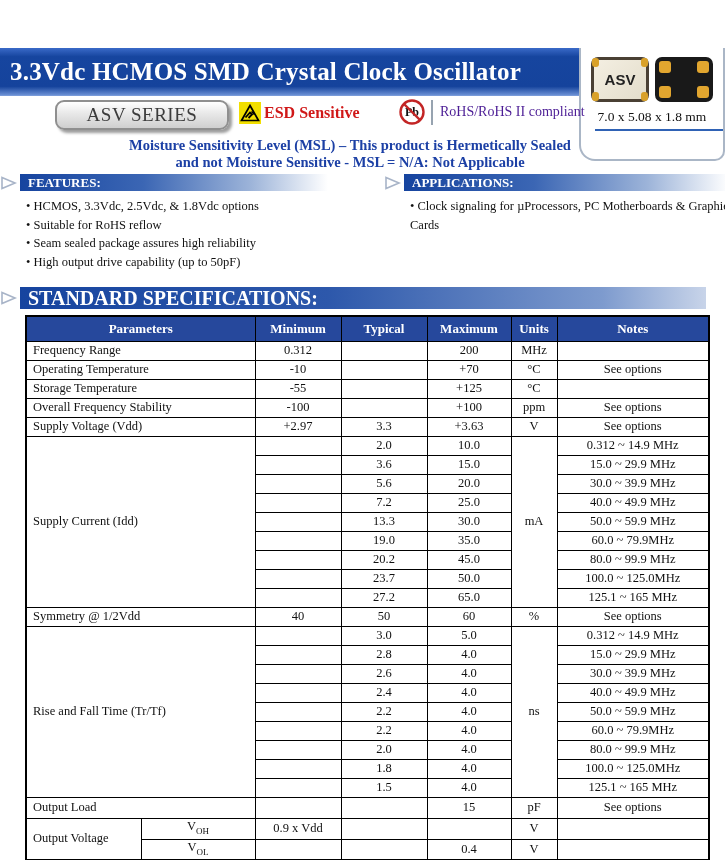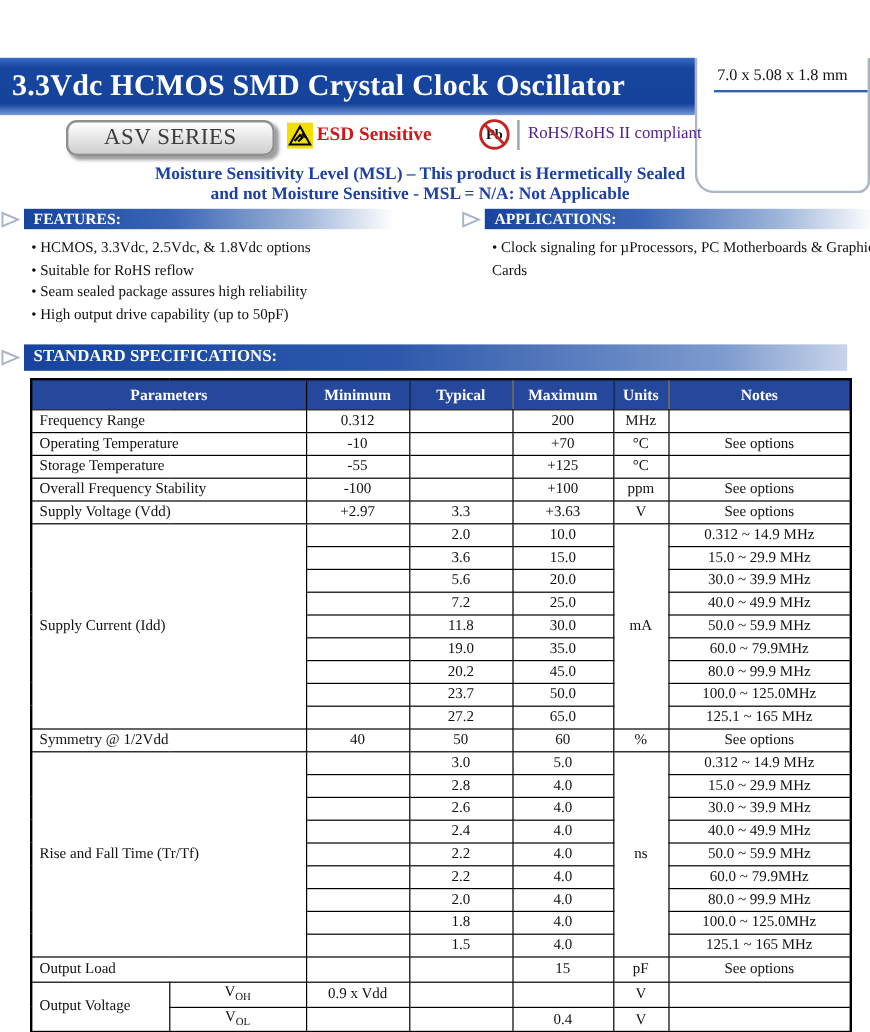--- a/index.html
+++ b/index.html
@@ -53,21 +53,21 @@
     background:linear-gradient(90deg,#16449f 0%,#3b66b4 40%,#9db4d9 75%,#ffffff 100%);
     color:#fff;font-weight:bold;font-size:13px;}
   .features .section-bar{width:308px;}
   .applications .section-bar{width:325px;}
   .bullets{margin:6px 0 0 26px;padding:0;list-style:none;font-size:12.5px;color:#111;}
   .bullets li{line-height:18.5px;}
   .bullets li::before{content:"• ";}
 
   
   .spec-head{position:absolute;top:239px;left:0;width:725px;display:flex;align-items:center;}
-  .spec-head .section-bar{width:686px;height:22px;font-size:14px;
+  .spec-head .section-bar{width:686px;height:22px;font-size:20px;
     background:linear-gradient(90deg,#16449f 0%,#2d58ab 45%,#7e9bce 85%,#c8d4e9 100%);}
 
   
   .spec-table{position:absolute;top:267px;left:25px;width:683px;border-collapse:collapse;table-layout:fixed;
     font-size:12.5px;border:2.5px solid #000;}
   .spec-table td{border:1.5px solid #000;padding:0 3px;text-align:center;overflow:hidden;height:16px;line-height:13px;}
   .spec-table tr{height:19px;}
   .spec-table tr.head{height:25px;}
   .spec-table tr.tall{height:21px;}
   .spec-table tr.head td{background:#26489c;color:#fff;font-weight:bold;font-size:13px;}
@@ -77,20 +77,35 @@
 </head>
 <body>
 
 <div class="page">
 
   <div class="top-band">
     <div class="title">3.3Vdc HCMOS SMD Crystal Clock Oscillator</div>
   </div>
 
   <div class="right-panel">
+    <div class="chips">
+      <div class="chip chip-front">
+        <div class="notch tl"></div>
+        <div class="notch tr"></div>
+        <div class="notch bl"></div>
+        <div class="notch br"></div>
+        <span class="chip-label">ASV</span>
+      </div>
+      <div class="chip chip-back">
+        <div class="pad tl"></div>
+        <div class="pad tr"></div>
+        <div class="pad bl"></div>
+        <div class="pad br"></div>
+      </div>
+    </div>
     <div class="dimension">7.0 x 5.08 x 1.8 mm</div>
     <div class="blue-rule"></div>
   </div>
 
   <div class="series-btn">ASV SERIES</div>
 
   <div class="esd-group">
     <svg width="22" height="22" viewBox="0 0 22 22">
       <rect x="0" y="0" width="22" height="22" fill="#f2df00"></rect>
       <path d="M11 3.5 L19.5 18.5 L2.5 18.5 Z" fill="none" stroke="#000" stroke-width="1.7"></path>
@@ -231,21 +246,21 @@
       <td>30.0 ~ 39.9 MHz</td>
     </tr>
     <tr>
       <td></td>
       <td>7.2</td>
       <td>25.0</td>
       <td>40.0 ~ 49.9 MHz</td>
     </tr>
     <tr>
       <td></td>
-      <td>11.8</td>
+      <td>13.3</td>
       <td>30.0</td>
       <td>50.0 ~ 59.9 MHz</td>
     </tr>
     <tr>
       <td></td>
       <td>19.0</td>
       <td>35.0</td>
       <td>60.0 ~ 79.9MHz</td>
     </tr>
     <tr>

